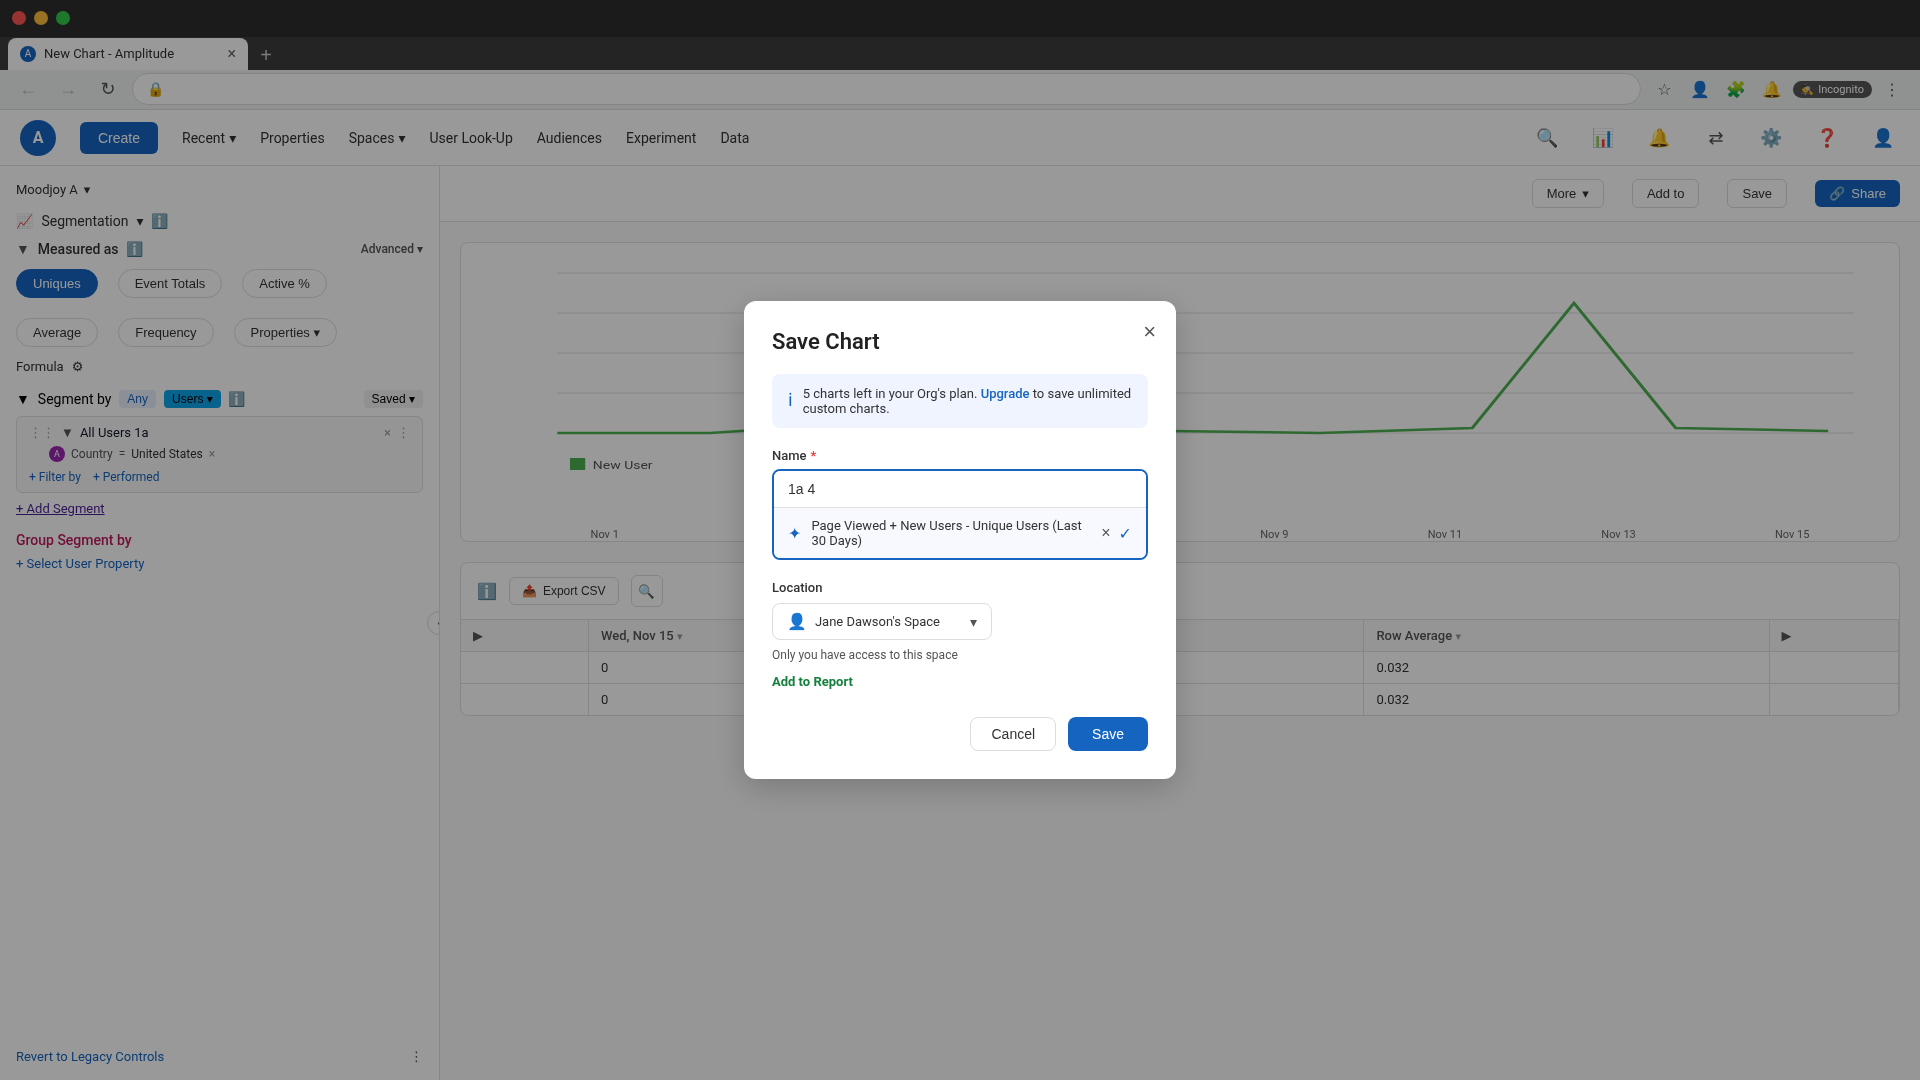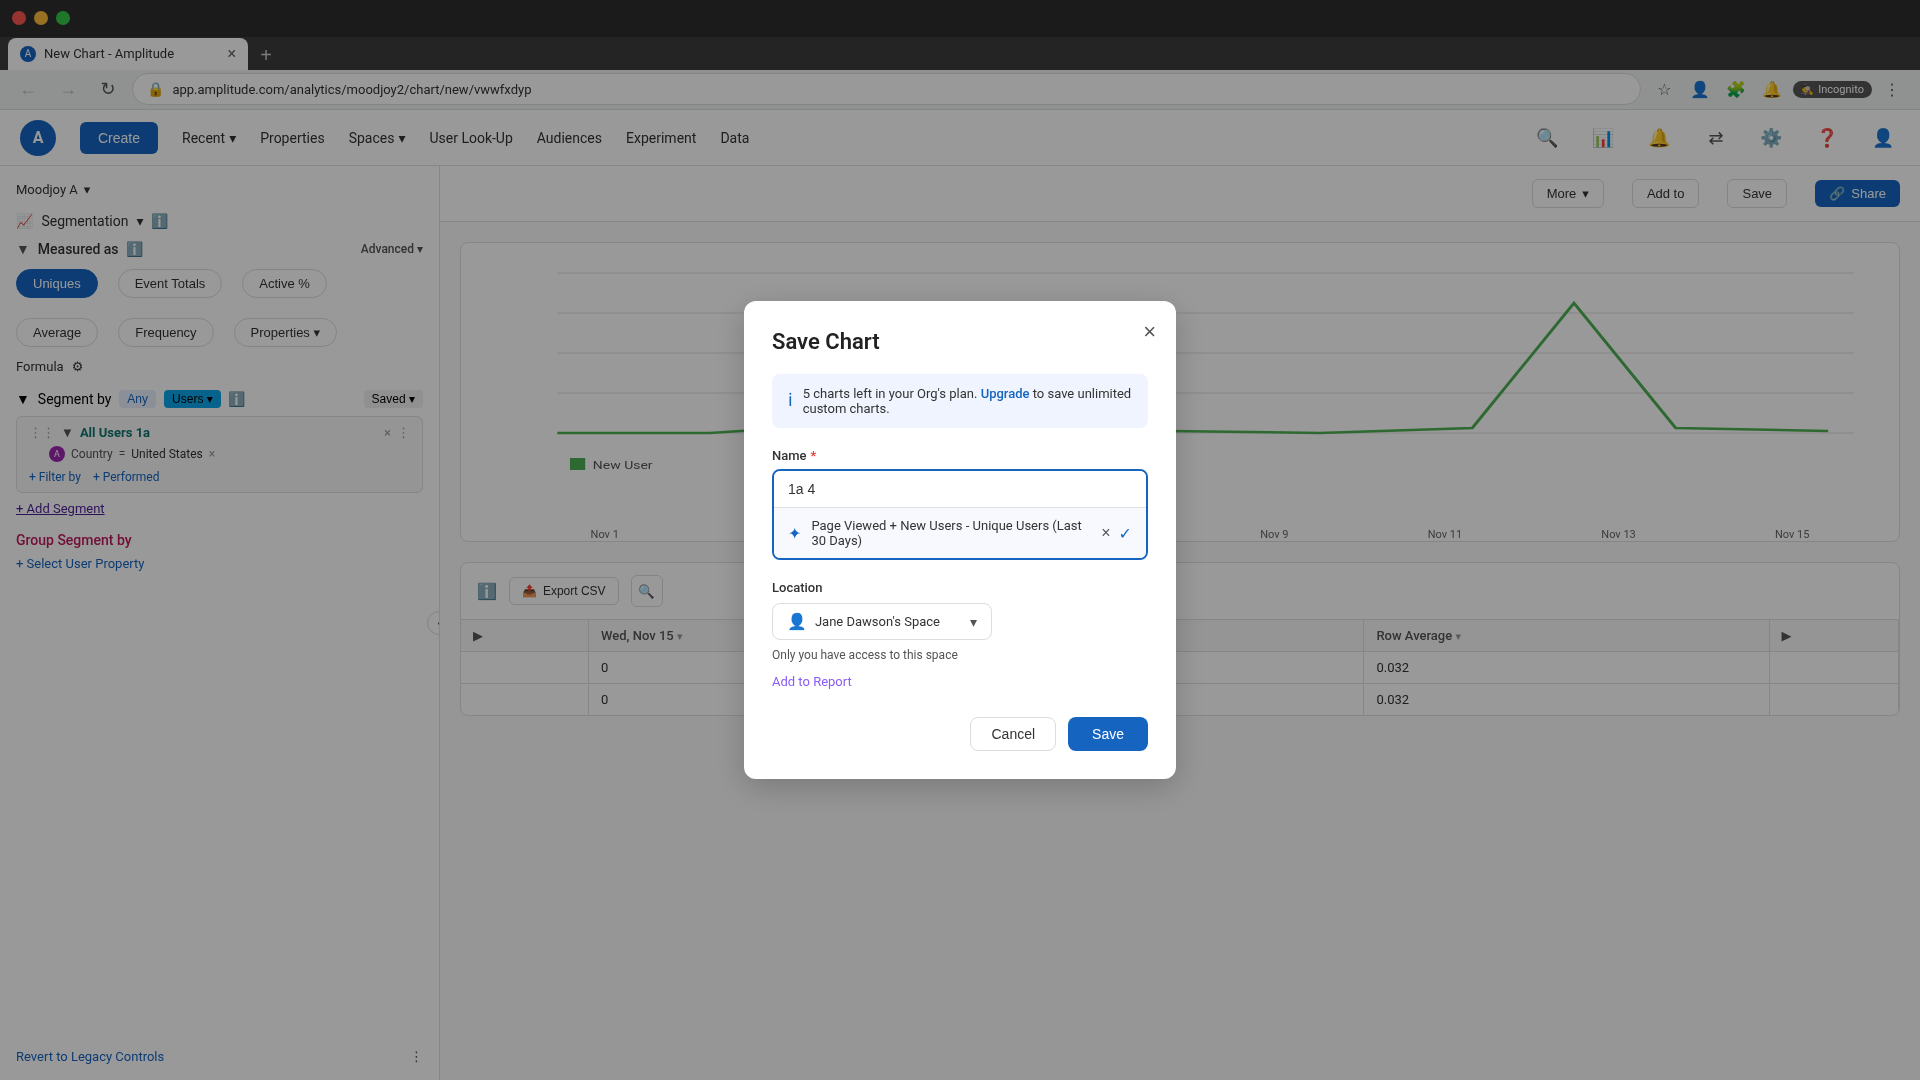--- a/index.html
+++ b/index.html
@@ -353,22 +353,22 @@
     .segment-item-header {
       display: flex;
       align-items: center;
       gap: 6px;
       font-size: 13px;
       margin-bottom: 6px;
     }
     .drag-handle { color: #999; cursor: grab; }
     .segment-expand { cursor: pointer; color: #555; }
     .segment-name {
-      font-weight: 700;
-      color: #0f766e;
+      font-weight: 400;
+      color: #0f172a;
     }
     .segment-remove {
       margin-left: auto;
       cursor: pointer;
       color: #999;
     }
     .segment-more { cursor: pointer; color: #999; }
 
     .filter-row {
       display: flex;
@@ -711,23 +711,23 @@
 
     .access-note {
       font-size: 12px;
       color: #555;
       margin-top: 8px;
       margin-bottom: 12px;
     }
 
     .add-report-link {
       font-size: 13px;
-      color: #8b5cf6;
-      cursor: pointer;
-      font-weight: 400;
+      color: #15803d;
+      cursor: pointer;
+      font-weight: 700;
     }
 
     
     .modal-footer {
       display: flex;
       justify-content: flex-end;
       gap: 12px;
       margin-top: 28px;
     }
     .cancel-btn {
@@ -774,21 +774,20 @@
       <span class="tab-close">×</span>
     </div>
     <button class="new-tab-btn">+</button>
   </div>
   <div class="browser-toolbar">
     <button class="nav-btn disabled">←</button>
     <button class="nav-btn disabled">→</button>
     <button class="nav-btn">↻</button>
     <div class="address-bar">
       <span class="lock-icon">🔒</span>
-      <span class="url">app.amplitude.com/analytics/moodjoy2/chart/new/vwwfxdyp</span>
     </div>
     <div class="browser-right-icons">
       <button class="br-icon">☆</button>
       <button class="br-icon">👤</button>
       <button class="br-icon">🧩</button>
       <button class="br-icon">🔔</button>
       <div class="incognito-badge">
         <span>🕵️</span>
         <span>Incognito</span>
       </div>

